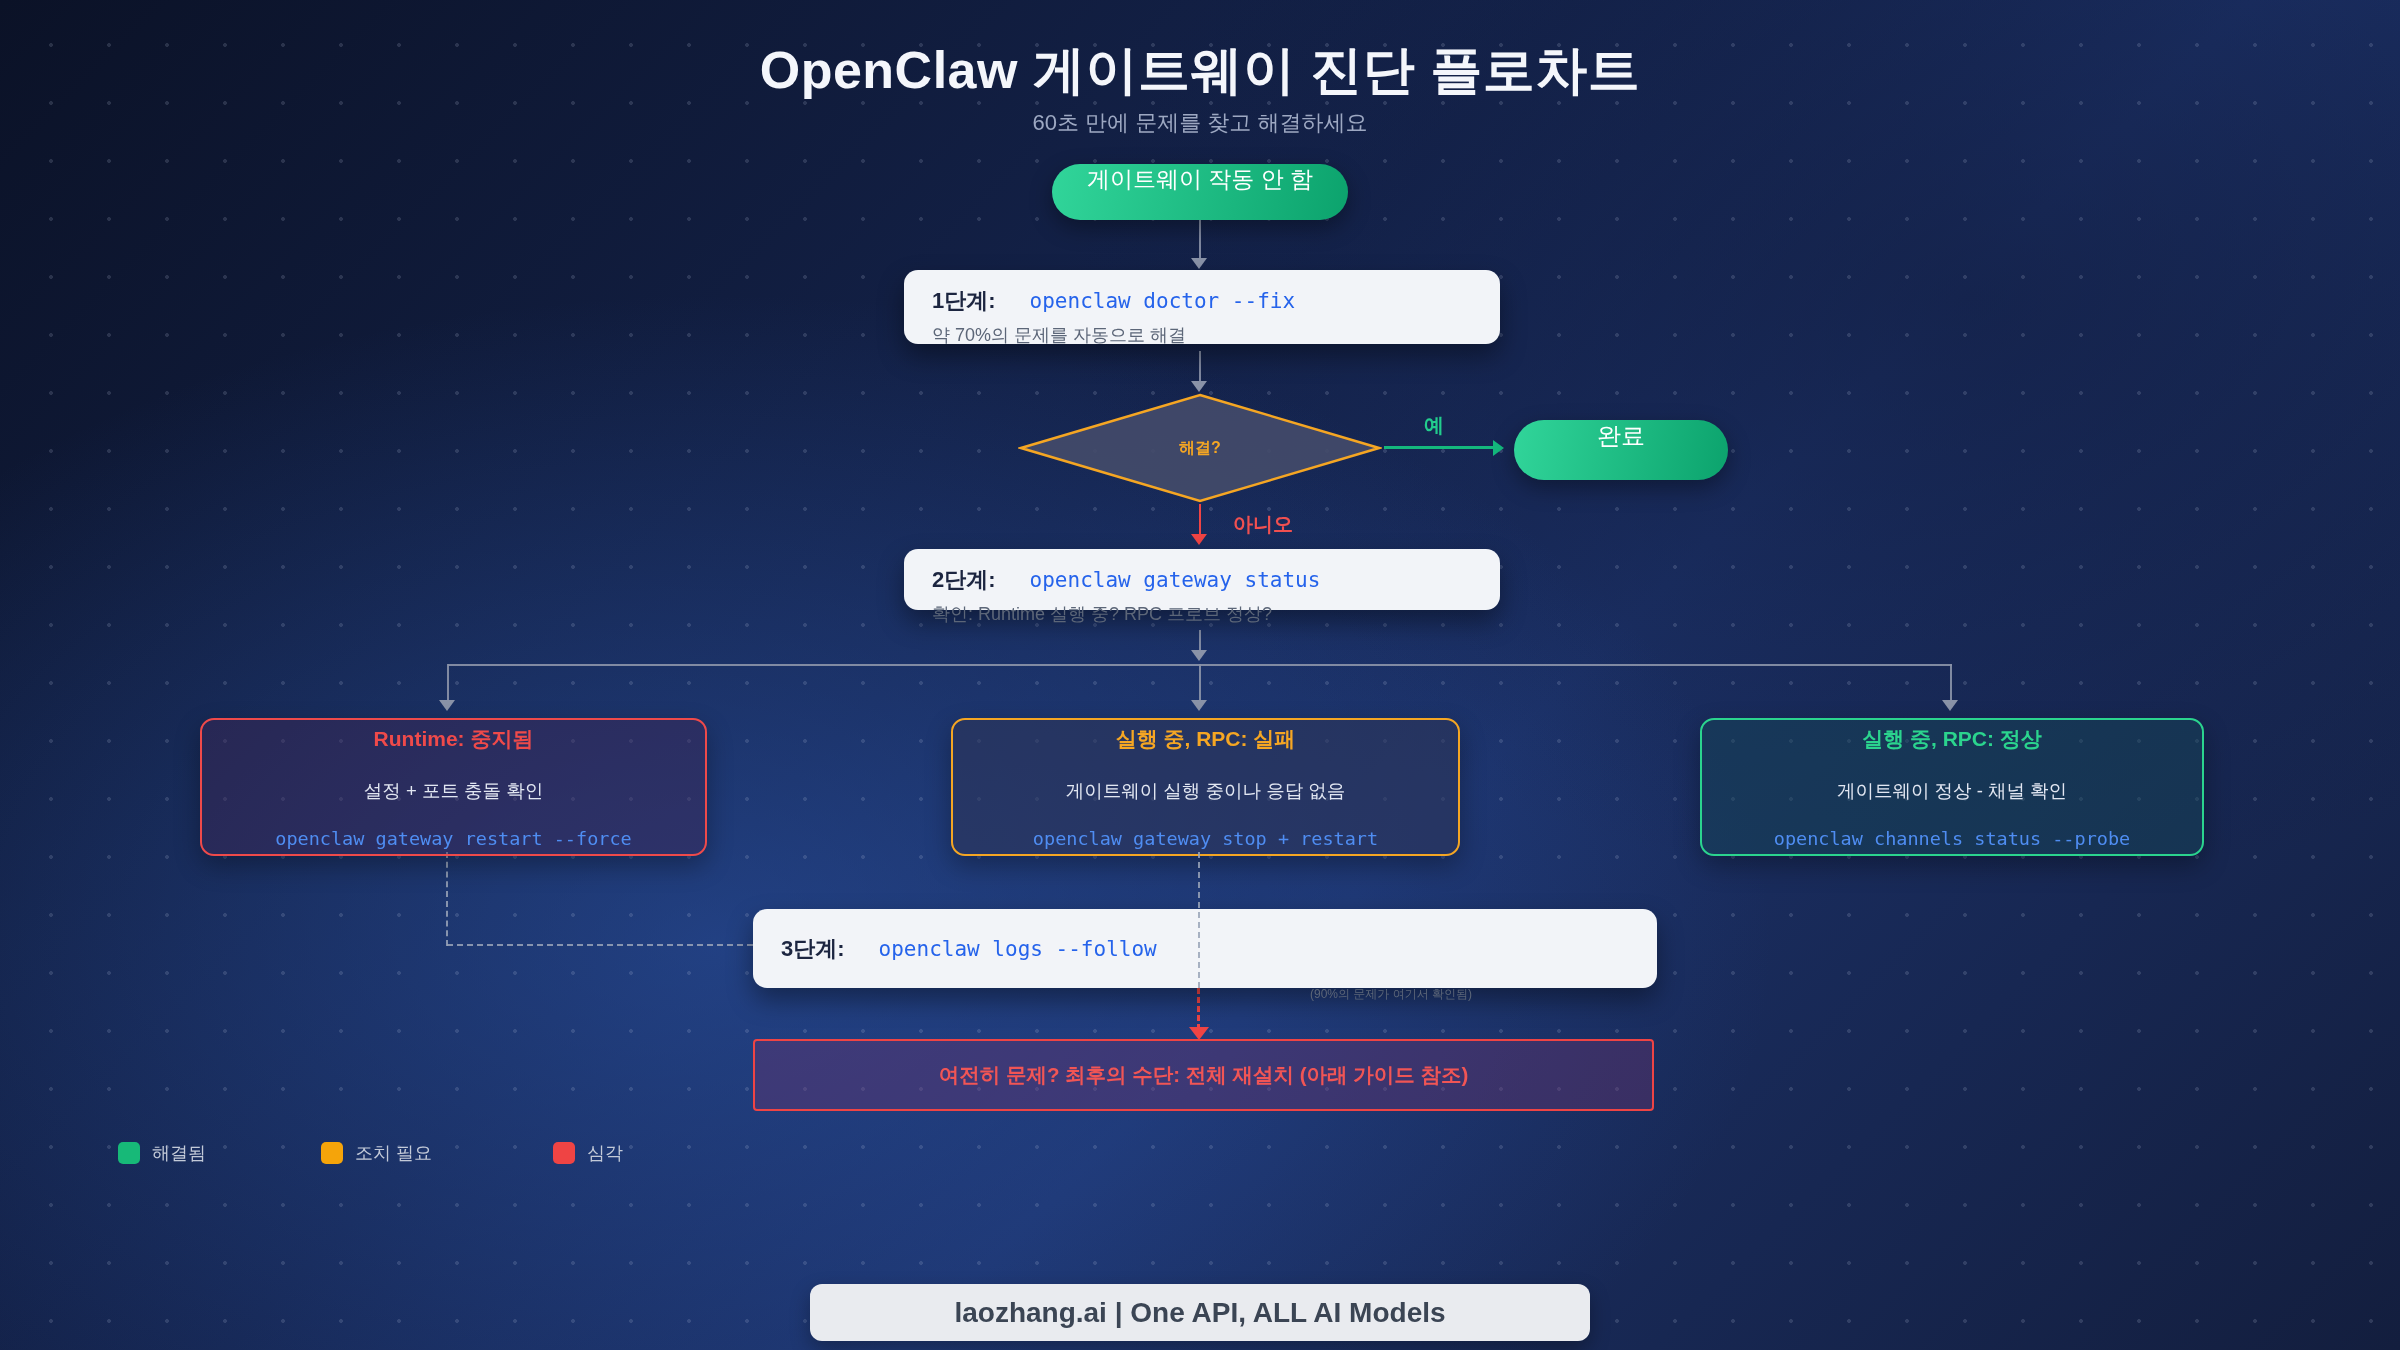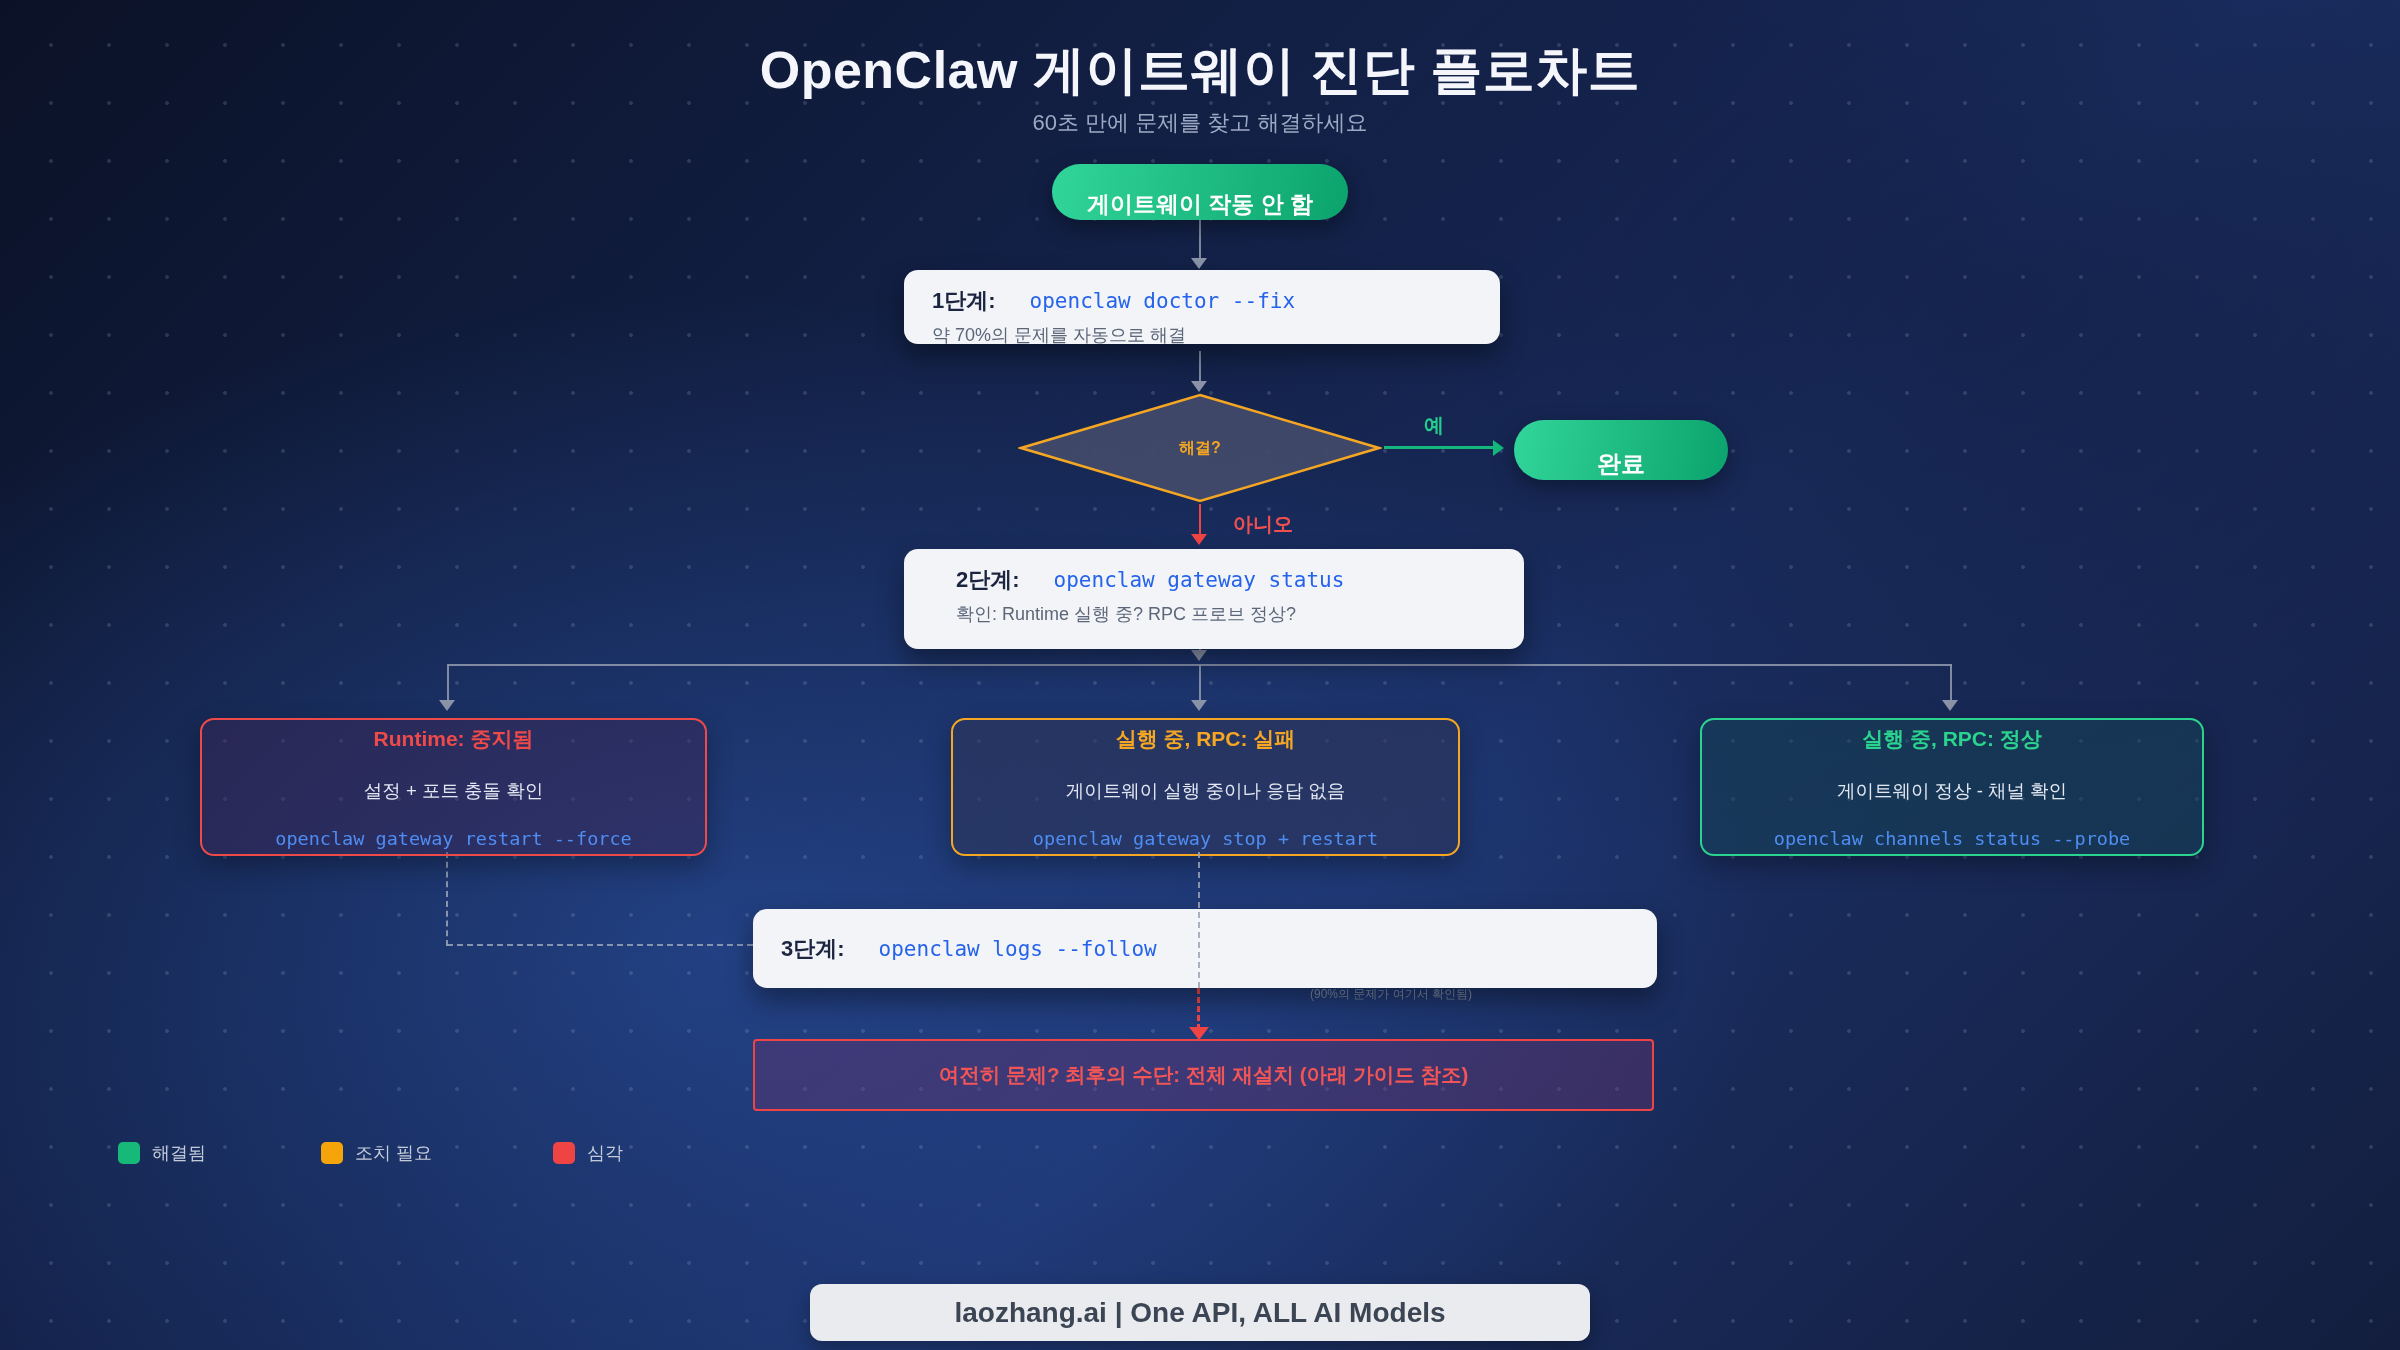--- a/index.html
+++ b/index.html
@@ -12,29 +12,29 @@
       linear-gradient(135deg,#0b1227 0%,#14234c 42%,#1b3066 60%,#131e3e 100%);
   }
   .dots{position:absolute;inset:0;pointer-events:none;
     background-image:radial-gradient(circle, rgba(198,208,232,0.16) 1.6px, transparent 2.2px);
     background-size:58px 58px;background-position:22px 16px;}
   .abs{position:absolute;}
   
   .title{left:0;right:0;top:36px;text-align:center;color:#f4f6fb;font-size:52px;font-weight:800;letter-spacing:.5px;}
   .subtitle{left:0;right:0;top:108px;text-align:center;color:#9da8c2;font-size:22px;}
   
-  .pill{background:linear-gradient(100deg,#31d59a 0%,#0ca36d 100%);color:#fff;font-weight:700;
-    display:flex;align-items:flex-end;justify-content:center;border-radius:30px;
+  .pill{background:linear-gradient(100deg,#31d59a 0%,#0ca36d 100%);color:#fff;font-weight:400;
+    display:flex;align-items:flex-start;justify-content:center;border-radius:30px;
     box-shadow:0 8px 22px rgba(0,0,0,0.35);}
   .pill-start{left:1052px;top:164px;width:296px;height:56px;font-size:23px;}
   .pill-done{left:1514px;top:420px;width:214px;height:60px;font-size:24px;}
   
   .step{background:#f2f4f8;border-radius:14px;box-shadow:0 12px 26px rgba(0,0,0,0.38);}
   .step-1{left:904px;top:270px;width:596px;height:74px;}
-  .step-2{left:904px;top:549px;width:596px;height:100px;padding-left:24px;}
+  .step-2{left:904px;top:549px;width:596px;height:61px;}
   .step-3{left:753px;top:909px;width:904px;height:79px;}
   .step-row{display:flex;align-items:baseline;gap:34px;padding:16px 0 0 28px;}
   .step-label{color:#1c2540;font-size:22px;font-weight:800;}
   .cmd{font-family:"DejaVu Sans Mono","Liberation Mono",monospace;color:#2563eb;font-size:21px;}
   .step-note{padding:7px 0 0 28px;color:#5c6678;font-size:18px;}
   .step-3 .step-row{padding-top:25px;}
   .step3-note{position:absolute;left:557px;top:29px;color:#5c6678;font-size:12px;margin-top:48px;}
   
   .diamond{left:1018px;top:392px;width:364px;height:112px;}
   .diamond-label{position:absolute;inset:0;display:flex;align-items:center;justify-content:center;

